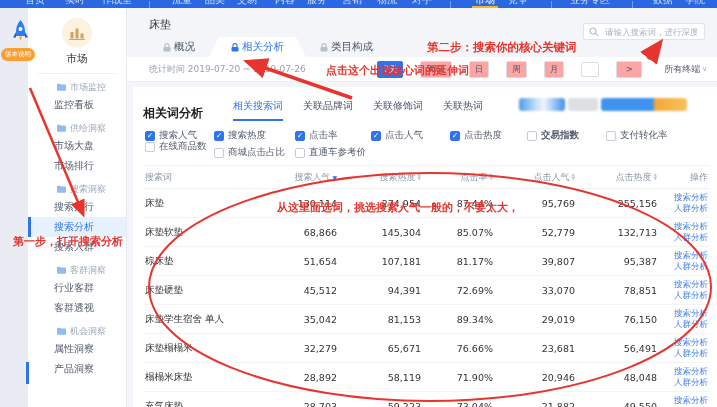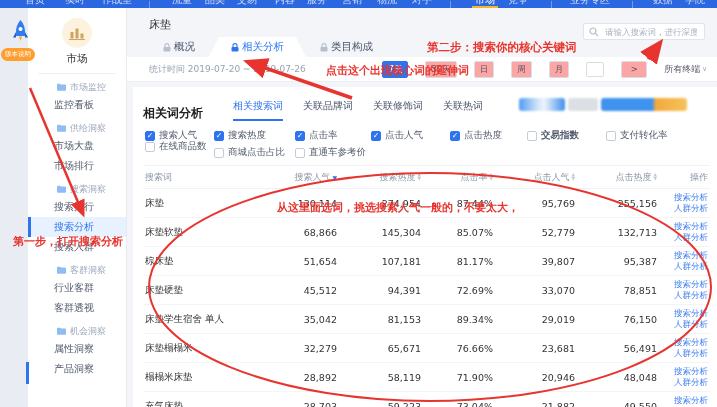--- a/index.html
+++ b/index.html
@@ -41,21 +41,21 @@
   .tab.active{background:#fff;color:#2e74f0;clip-path:polygon(10px 0,calc(100% - 10px) 0,100% 100%,0 100%);padding:0 22px}
   .stats-row{height:24px;background:#fff;border-bottom:1px solid #ebeef2;display:flex;align-items:center;
              padding:0 10px 0 22px;justify-content:space-between}
   .stats-text{font-size:9px;color:#98a2b2}
   .date-controls{display:flex;align-items:center;gap:17px}
   .dbtn{height:15px;line-height:15px;font-size:8.5px;padding:0 5px;border:1px solid #d9dee6;border-radius:2px;
         background:#fca5a5;color:#556;cursor:pointer}
   .dbtn.active{background:#2e74f0;border-color:#2e74f0;color:#fff}
   .dpicker{width:16px;height:13px;border:1px solid #d9dee6;border-radius:2px;background:#fff}
   .next-btn{width:14px;text-align:center}
-  .terminal{font-size:9px;color:#556;display:flex;align-items:center;gap:2px;cursor:pointer}
+  .terminal{font-size:9px;color:#556;margin-left:5px;display:flex;align-items:center;gap:2px;cursor:pointer}
   .caret{font-size:6.5px;color:#99a3b1}
   
   .card{margin:5px 0 0 6px;height:316px;background:#fff;padding:8px 8px 0 10px;box-sizing:content-box}
   .sec-row{display:flex;align-items:flex-end;position:relative;height:26px}
   .sec-title{font-size:12px;font-weight:bold;color:#222;line-height:16px}
   .subtabs{display:flex;gap:20px;margin-left:30px;padding-top:2px}
   .subtab{font-size:10px;color:#49536b;padding-bottom:6px;cursor:pointer}
   .subtab.active{color:#2e74f0;border-bottom:2px solid #2e74f0}
   .pills{position:absolute;right:22px;top:3px;display:flex;gap:3px}
   .pill{height:13px;border-radius:3px;filter:blur(1.3px);cursor:pointer}

